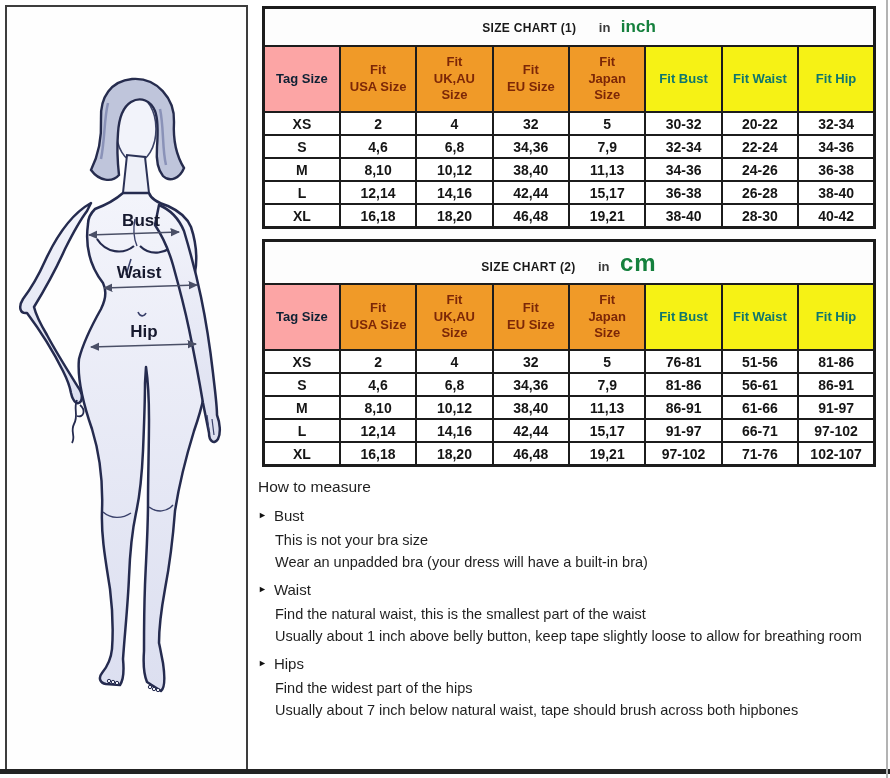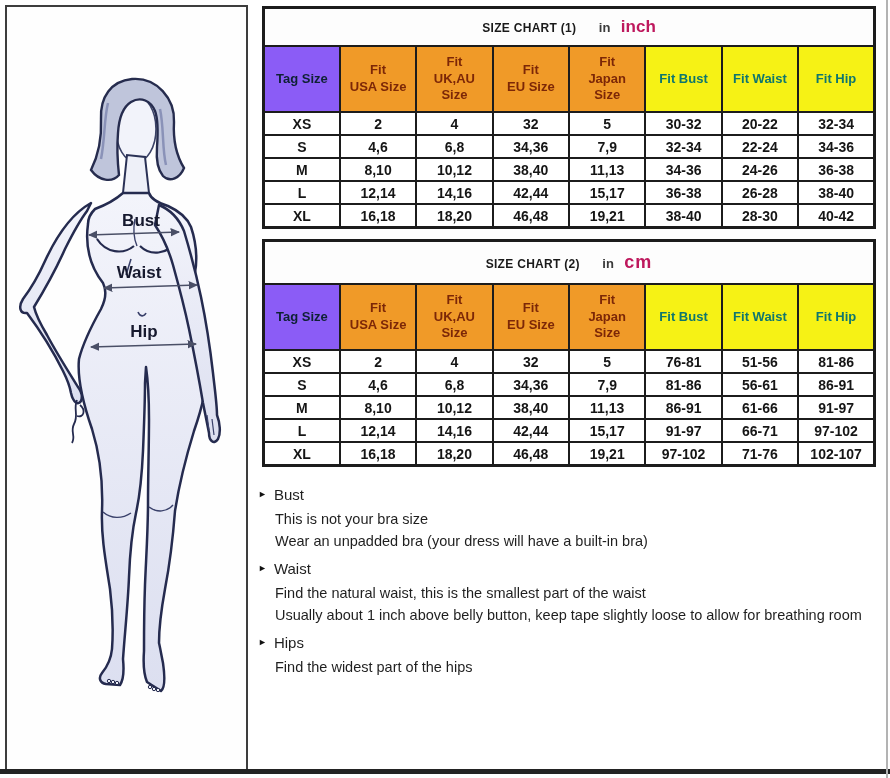--- a/index.html
+++ b/index.html
@@ -26,27 +26,27 @@
   }
   #table-inch{top:6px;}
   #table-cm{top:239px;}
   .size-table th,.size-table td{
     border:2px solid #1c1c1c;text-align:center;vertical-align:middle;padding:0;
   }
   .title-cell{height:36px;background:#fdfdfd;font-weight:bold;color:#1a1a1a;}
   #table-cm .title-cell{height:41px;}
   .chart-title{font-size:12px;letter-spacing:.3px;}
   .unit-prefix{font-size:13px;color:#3a3a3a;margin-left:18px;}
-  .unit{color:#be185d;font-size:17px;margin-left:6px;}
-  #table-cm .unit{font-size:18px;letter-spacing:1px;}
+  .unit{color:#15803d;font-size:17px;margin-left:6px;}
+  #table-cm .unit{font-size:24px;letter-spacing:1px;}
   .head-row th{
     height:64px;font-size:13px;font-weight:bold;
     white-space:pre-line;line-height:1.3;
   }
-  .th-tag{background:#8b5cf6;color:#0e2134;}
+  .th-tag{background:#fca5a5;color:#0e2134;}
   .th-intl{background:#f09a28;color:#7c2707;}
   .th-fit{background:#f6f215;color:#0f766e;}
   .size-table tbody td{height:21px;font-size:14px;font-weight:bold;color:#151515;background:#fff;}
 
   
   .htm{position:absolute;left:258px;top:478px;width:630px;color:#1f1f1f;}
   .htm-title{font-size:15.5px;margin:0 0 11px 0;}
   .htm-heading{display:flex;align-items:center;gap:7px;font-size:15px;margin:8px 0 5px 0;}
   .tri{font-size:9px;color:#111;line-height:1;}
   .htm-line{font-size:14.5px;line-height:22px;padding-left:17px;white-space:nowrap;}
@@ -323,36 +323,38 @@
         <td>46,48</td>
         <td>19,21</td>
         <td>97-102</td>
         <td>71-76</td>
         <td>102-107</td>
       </tr>
     </tbody>
 </table>
 
 <div class="htm">
+  <div class="htm-title">How to measure</div>
 
   <div class="htm-heading">
     <span class="tri">►</span>
     <span>Bust</span>
   </div>
   <div class="htm-line">This is not your bra size</div>
   <div class="htm-line">Wear an unpadded bra (your dress will have a built-in bra)</div>
 
   <div class="htm-heading">
     <span class="tri">►</span>
     <span>Waist</span>
   </div>
   <div class="htm-line">Find the natural waist, this is the smallest part of the waist</div>
   <div class="htm-line">Usually about 1 inch above belly button, keep tape slightly loose to allow for breathing room</div>
 
   <div class="htm-heading">
     <span class="tri">►</span>
     <span>Hips</span>
   </div>
   <div class="htm-line">Find the widest part of the hips</div>
+  <div class="htm-line">Usually about 7 inch below natural waist, tape should brush across both hipbones</div>
 </div>
 
 <div class="frame-bottom"></div>
 <div class="frame-right"></div>
 
 </body></html>

